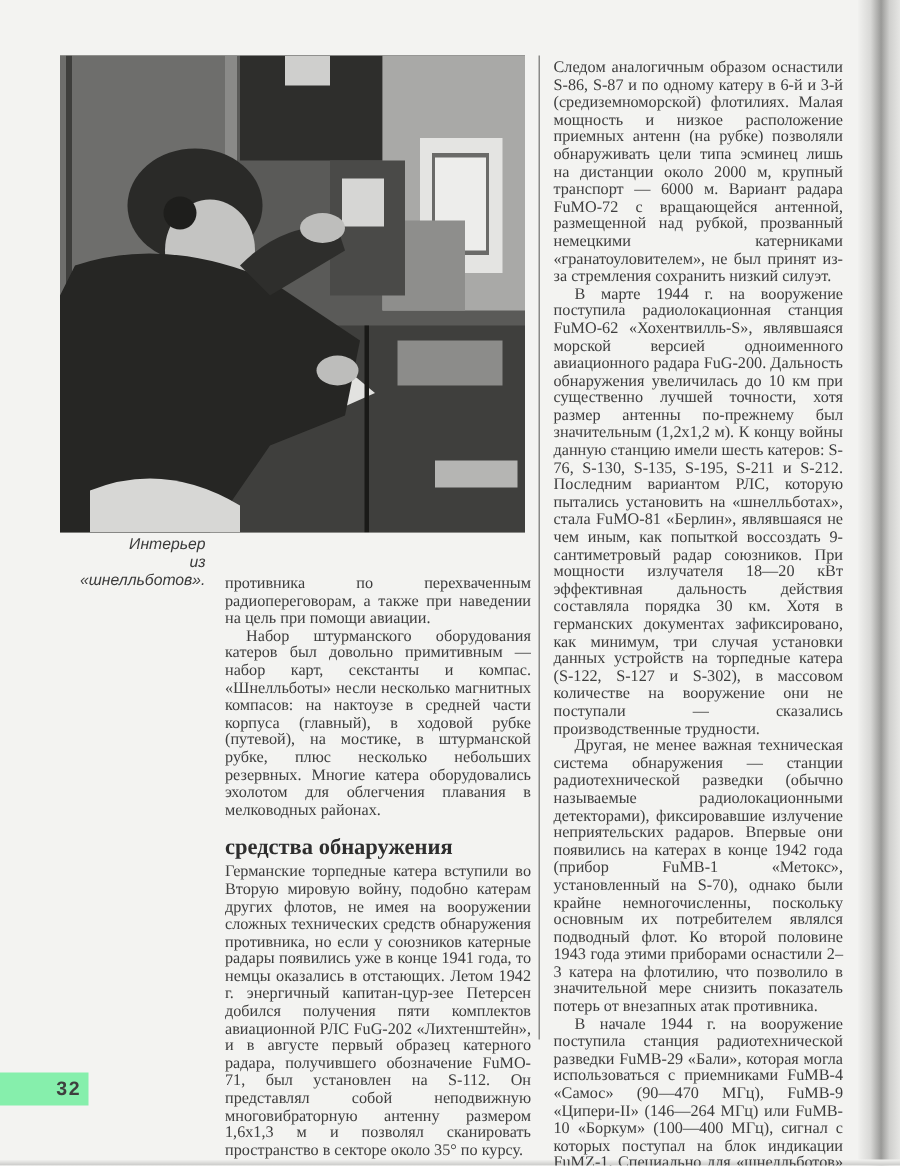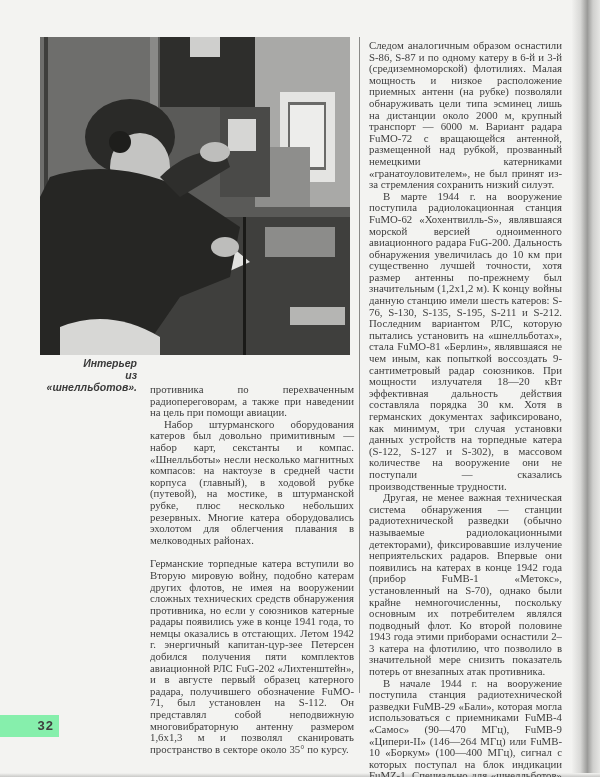--- a/index.html
+++ b/index.html
@@ -18,21 +18,21 @@
     background: linear-gradient(to bottom, #f3f3f1, #c9c9c7);
   }
   .photo {
     position: absolute; left: 40px; top: 37px; width: 310px; height: 318px;
     background: #4a4a48; overflow: hidden;
   }
   .photo svg { display: block; }
   .caption {
     position: absolute; left: 40px; top: 357px; width: 97px;
     font-family: "Liberation Sans", "DejaVu Sans", sans-serif;
-    font-style: italic; font-weight: bold;
+    font-style: italic; font-weight: normal;
     font-size: 10.5px; line-height: 12px; text-align: right; color: #3a3a3a;
   }
   .col {
     position: absolute; font-size: 10.8px; line-height: 11.6px;
     text-align: justify; color: #3d3d3d;
   }
   .col p { margin: 0; text-indent: 0; }
   .col p.ind { text-indent: 14px; }
   .col-mid { left: 150px; top: 384px; width: 204px; }
   .col-right { left: 369px; top: 40px; width: 193px; }
@@ -93,20 +93,21 @@
 
 <div class="caption">
   <div>Интерьер</div>
   <div>из «шнелльботов».</div>
 </div>
 
 <div class="col col-mid">
   <p>противника по перехваченным радиопереговорам, а также при наведении на цель при помощи авиации.</p>
   <p class="ind">Набор штурманского оборудования катеров был довольно примитивным — набор карт, секстанты и компас. «Шнелльботы» несли несколько магнитных компасов: на нактоузе в средней части корпуса (главный), в ходовой рубке (путевой), на мостике, в штурманской рубке, плюс несколько небольших резервных. Многие катера оборудовались эхолотом для облегчения плавания в мелководных районах.</p>
   <div class="heading">
+    <div>средства обнаружения</div>
   </div>
   <p>Германские торпедные катера вступили во Вторую мировую войну, подобно катерам других флотов, не имея на вооружении сложных технических средств обнаружения противника, но если у союзников катерные радары появились уже в конце 1941 года, то немцы оказались в отстающих. Летом 1942 г. энергичный капитан-цур-зее Петерсен добился получения пяти комплектов авиационной РЛС FuG-202 «Лихтенштейн», и в августе первый образец катерного радара, получившего обозначение FuMO-71, был установлен на S-112. Он представлял собой неподвижную многовибраторную антенну размером 1,6х1,3 м и позволял сканировать пространство в секторе около 35° по курсу.</p>
 </div>
 
 <div class="rule"></div>
 
 <div class="col col-right">
   <p>Следом аналогичным образом оснастили S-86, S-87 и по одному катеру в 6-й и 3-й (средиземноморской) флотилиях. Малая мощность и низкое расположение приемных антенн (на рубке) позволяли обнаруживать цели типа эсминец лишь на дистанции около 2000 м, крупный транспорт — 6000 м. Вариант радара FuMO-72 с вращающейся антенной, размещенной над рубкой, прозванный немецкими катерниками «гранатоуловителем», не был принят из-за стремления сохранить низкий силуэт.</p>
   <p class="ind">В марте 1944 г. на вооружение поступила радиолокационная станция FuMO-62 «Хохентвилль-S», являвшаяся морской версией одноименного авиационного радара FuG-200. Дальность обнаружения увеличилась до 10 км при существенно лучшей точности, хотя размер антенны по-прежнему был значительным (1,2х1,2 м). К концу войны данную станцию имели шесть катеров: S-76, S-130, S-135, S-195, S-211 и S-212. Последним вариантом РЛС, которую пытались установить на «шнелльботах», стала FuMO-81 «Берлин», являвшаяся не чем иным, как попыткой воссоздать 9-сантиметровый радар союзников. При мощности излучателя 18—20 кВт эффективная дальность действия составляла порядка 30 км. Хотя в германских документах зафиксировано, как минимум, три случая установки данных устройств на торпедные катера (S-122, S-127 и S-302), в массовом количестве на вооружение они не поступали — сказались производственные трудности.</p>
   <p class="ind">Другая, не менее важная техническая система обнаружения — станции радиотехнической разведки (обычно называемые радиолокационными детекторами), фиксировавшие излучение неприятельских радаров. Впервые они появились на катерах в конце 1942 года (прибор FuMB-1 «Метокс», установленный на S-70), однако были крайне немногочисленны, поскольку основным их потребителем являлся подводный флот. Ко второй половине 1943 года этими приборами оснастили 2–3 катера на флотилию, что позволило в значительной мере снизить показатель потерь от внезапных атак противника.</p>

